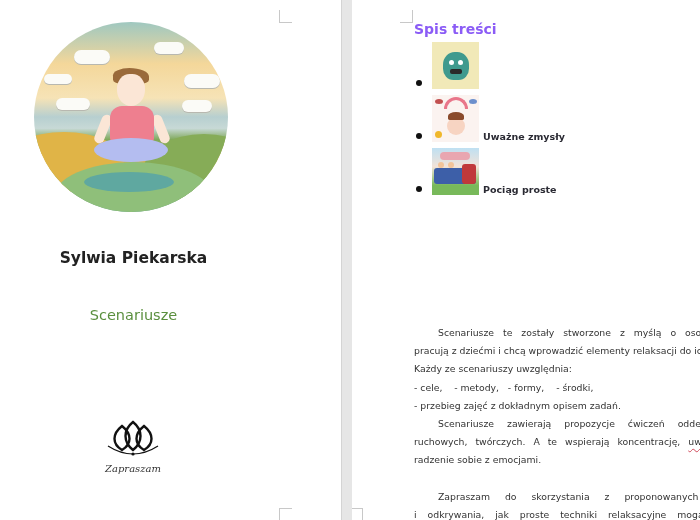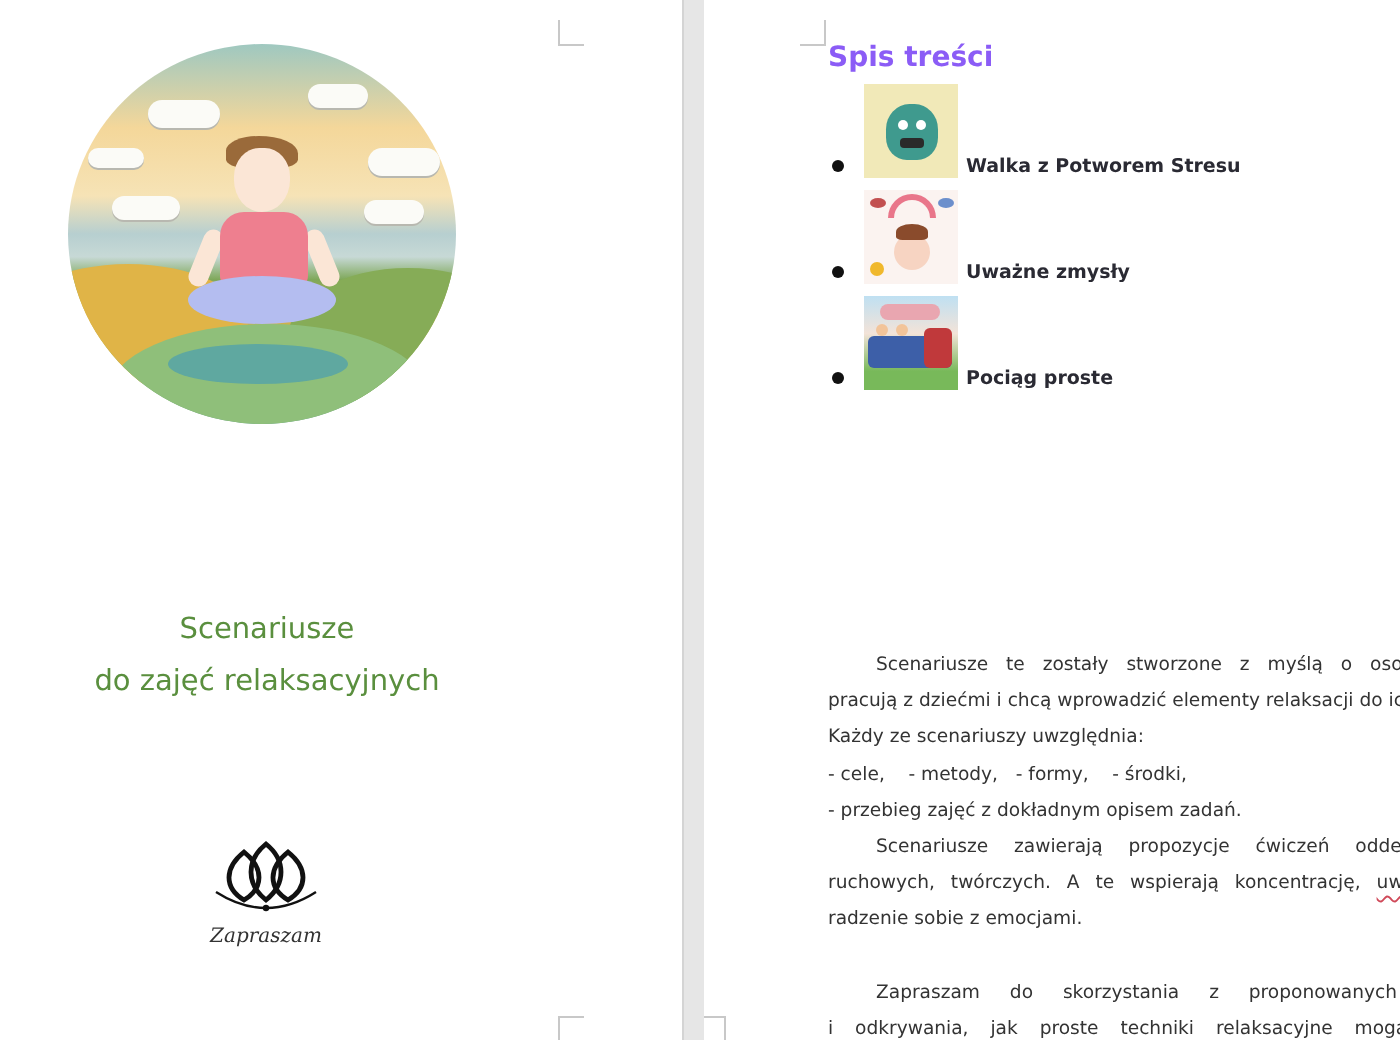--- a/index.html
+++ b/index.html
@@ -90,23 +90,23 @@
     <div class="hill" style="left:20px; top:140px; width:160px; height:70px; background:#8fbf7a;"></div>
     <div class="hill" style="left:50px; top:150px; width:90px; height:20px; background:#5fa8a0;"></div>
     <div class="kid-hair"></div>
     <div class="kid-head"></div>
     <div class="kid-arm-l"></div>
     <div class="kid-arm-r"></div>
     <div class="kid-body"></div>
     <div class="kid-legs"></div>
   </div>
 
+  <div class="author">Sylwia Piekarska</div>
   <div class="cover-title">
     <div>Scenariusze</div>
-    <div>do zajęć relaksacyjnych</div>
   </div>
 
   <svg class="logo" viewBox="0 0 58 40">
     <g fill="none" stroke="#111" stroke-width="2.4">
       <path d="M18 30 C8 24 8 14 18 6 C28 14 28 24 18 30 Z"></path>
       <path d="M29 30 C19 22 19 10 29 2 C39 10 39 22 29 30 Z"></path>
       <path d="M40 30 C30 24 30 14 40 6 C50 14 50 24 40 30 Z"></path>
     </g>
     <path d="M4 26 Q29 42 54 26" fill="none" stroke="#111" stroke-width="1.2"></path>
     <circle cx="29" cy="34" r="1.6" fill="#111"></circle>
@@ -124,21 +124,20 @@
 
   <ul class="toc-list">
     <li class="toc-item">
       <span class="bullet"></span>
       <span class="thumb" style="background:#f1e9b8;">
         <span style="position:absolute; left:11px; top:10px; width:26px; height:28px; background:#3f9a8e; border-radius:45% 45% 40% 40%;"></span>
         <span style="position:absolute; left:17px; top:18px; width:5px; height:5px; background:#fff; border-radius:50%;"></span>
         <span style="position:absolute; left:26px; top:18px; width:5px; height:5px; background:#fff; border-radius:50%;"></span>
         <span style="position:absolute; left:18px; top:27px; width:12px; height:5px; background:#2a2a2a; border-radius:2px;"></span>
       </span>
-      <span class="toc-label">Walka z Potworem Stresu</span>
     </li>
     <li class="toc-item">
       <span class="bullet"></span>
       <span class="thumb" style="background:#fbf3f0;">
         <span style="position:absolute; left:12px; top:2px; width:24px; height:12px; border-radius:12px 12px 0 0; border:3px solid #e9768a; border-bottom:none; box-sizing:border-box;"></span>
         <span style="position:absolute; left:3px; top:4px; width:8px; height:5px; background:#c25050; border-radius:50%;"></span>
         <span style="position:absolute; left:37px; top:4px; width:8px; height:5px; background:#6c8fcc; border-radius:50%;"></span>
         <span style="position:absolute; left:15px; top:22px; width:18px; height:18px; background:#f7d4c2; border-radius:50%;"></span>
         <span style="position:absolute; left:16px; top:17px; width:16px; height:8px; background:#8a4b2c; border-radius:50% 50% 20% 20%;"></span>
         <span style="position:absolute; left:3px; top:36px; width:7px; height:7px; background:#f0b82c; border-radius:50%;"></span>

